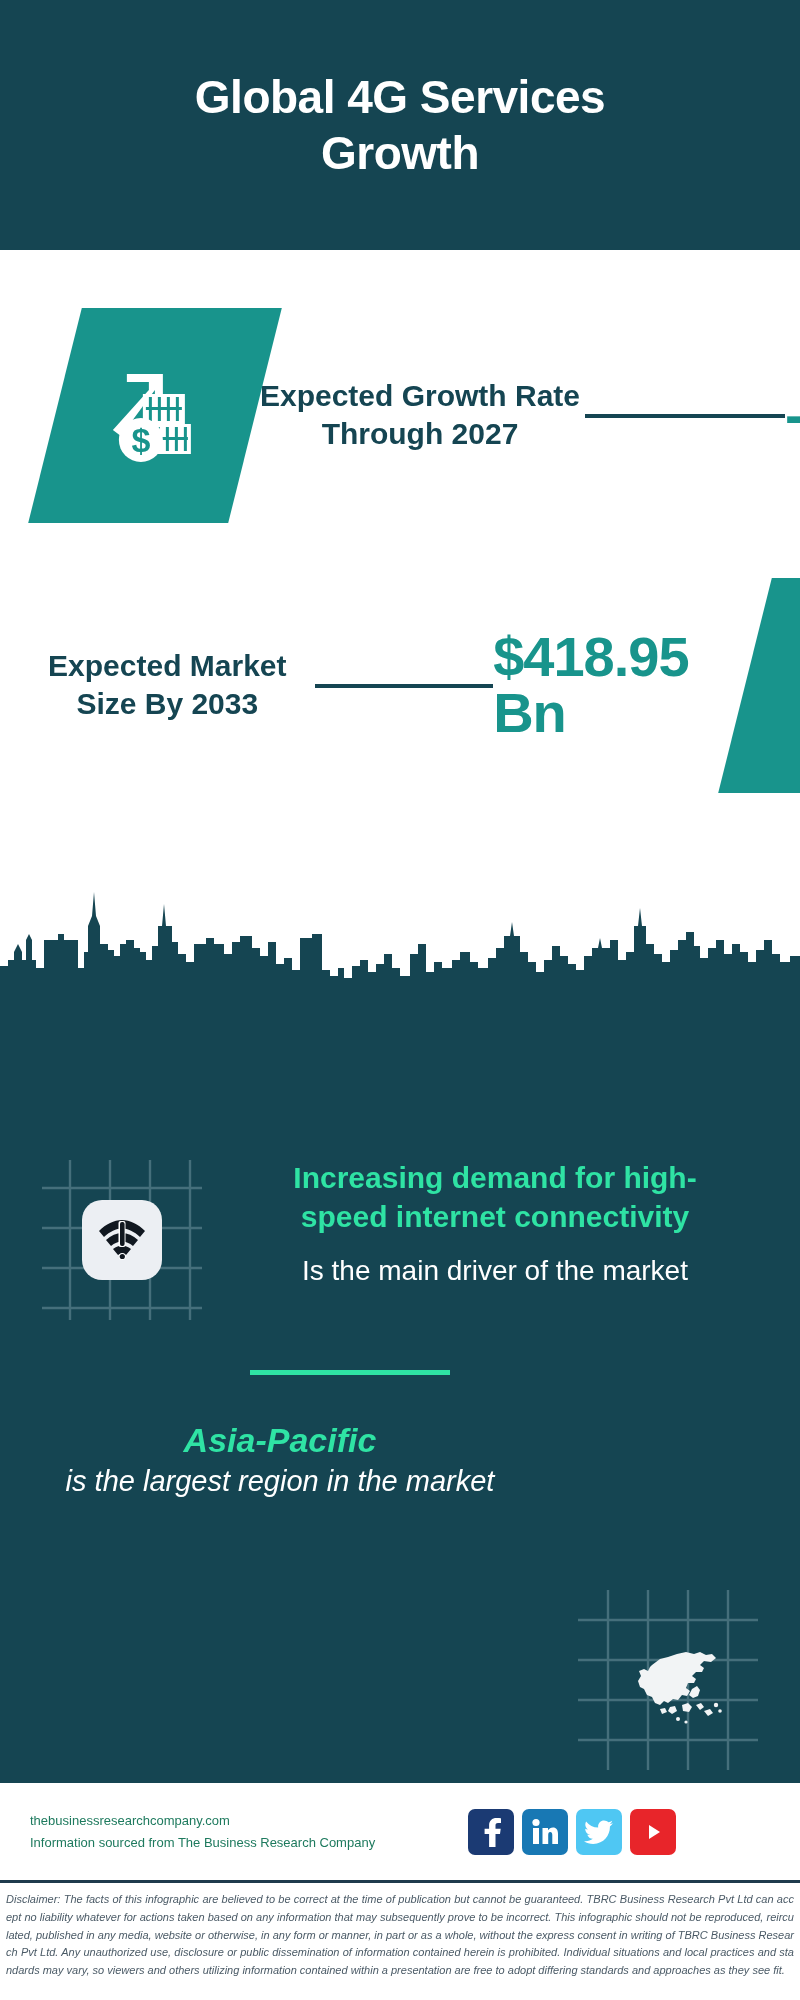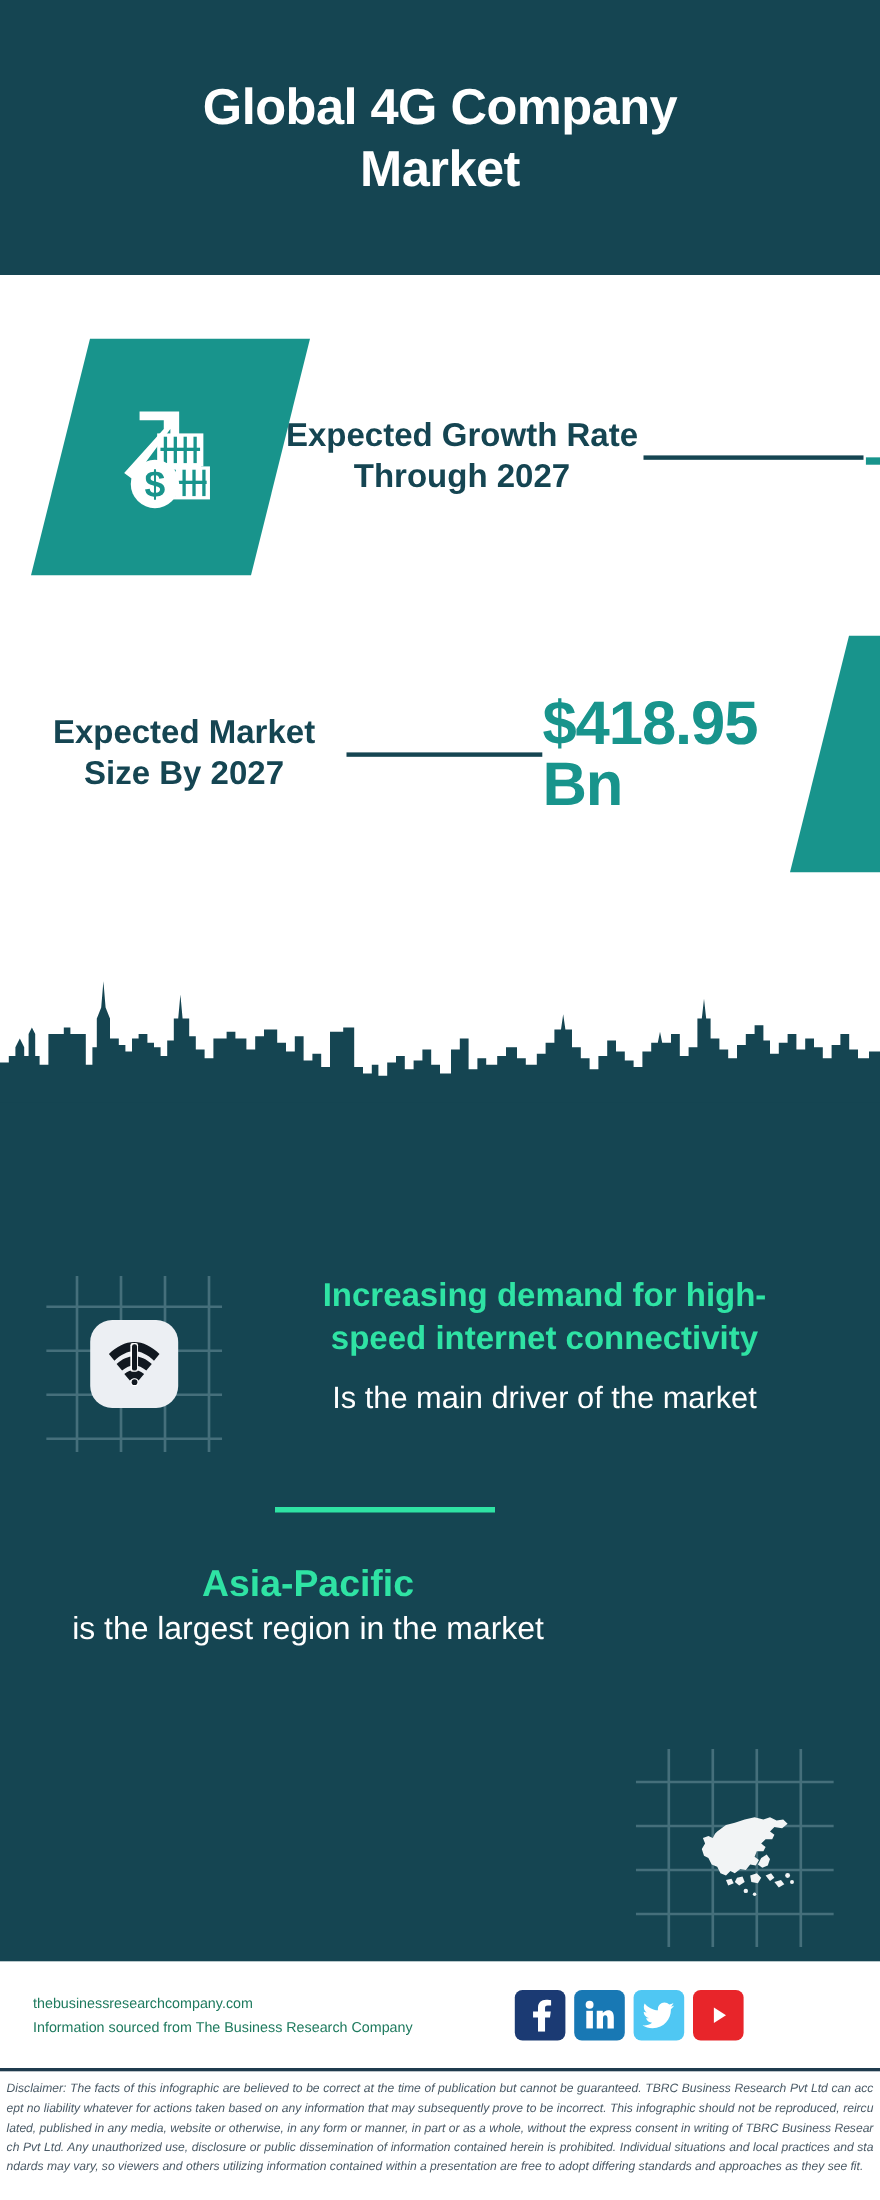--- a/index.html
+++ b/index.html
@@ -76,21 +76,21 @@
     width:420px; margin:16px auto;
   }
   .driver-sub {
     color:#ffffff; font-size:28px; line-height:1.33; width:420px; margin:2px auto 0;
   }
 
   .green-divider {
     position:absolute; left:250px; top:250px; width:200px; height:5px; background:#2fe3a4;
   }
 
-  .region-block { position:absolute; left:25px; top:300px; width:510px; text-align:center; }
+  .region-block { position:absolute; left:25px; top:300px; width:510px; text-align:center;font-style:italic; }
   .region-head { color:#2fe3a4; font-size:34px; font-weight:bold; line-height:1.2; }
   .region-sub  { color:#ffffff; font-size:29px; line-height:1.3; margin-top:2px; }
 
   .asia-map { position:absolute; left:630px; top:525px; width:96px; height:86px; }
 
   
   .footer {
     position:absolute; left:0; top:1780px; width:800px; height:100px;
     background:#ffffff; border-top:3px solid #154552;
     display:flex; align-items:center;
@@ -118,21 +118,21 @@
     word-break:break-all;
     font-style:italic;
   }
 </style>
 </head>
 <body>
 
 <div class="page">
 
   <div class="header">
-    <div class="header-title">Global 4G Company Market</div>
+    <div class="header-title">Global 4G Services Growth</div>
   </div>
 
   <div class="white-body">
 
     <div class="stat-row stat-1">
       <div class="para">
         <svg width="112" height="112" viewBox="0 0 112 112" aria-hidden="true">
           <g fill="#ffffff">
             <path d="M14 70 L50 30 L50 22 L28 22 L28 14 L64 14 L64 50 L56 50 L56 30 L22 76 Z"></path>
             <path d="M46 66 L46 36 L84 36 L84 66 Z M50 40 L50 62 M58 40 L58 62 M66 40 L66 62 M74 40 L74 62" fill="#ffffff"></path>
@@ -159,21 +159,21 @@
       </div>
       <div class="stat-text">
         <div class="stat-label">Expected Growth Rate Through 2027</div>
         <div class="rule"></div>
         <div class="stat-value">-4.2%</div>
       </div>
     </div>
 
     <div class="stat-row stat-2">
       <div class="stat-text">
-        <div class="stat-label">Expected Market Size By 2027</div>
+        <div class="stat-label">Expected Market Size By 2033</div>
         <div class="rule"></div>
         <div class="stat-value">$418.95 Bn</div>
       </div>
       <div class="para">
         <svg width="112" height="112" viewBox="0 0 112 112" aria-hidden="true">
           <g stroke="#ffffff" stroke-width="3.4" fill="none" stroke-linecap="round" stroke-linejoin="round">
             <polyline points="14,52 30,34 42,44 62,20"></polyline>
             <polyline points="52,18 64,18 64,30"></polyline>
             <rect x="14" y="56" width="11" height="16"></rect>
             <rect x="30" y="44" width="11" height="28"></rect>

